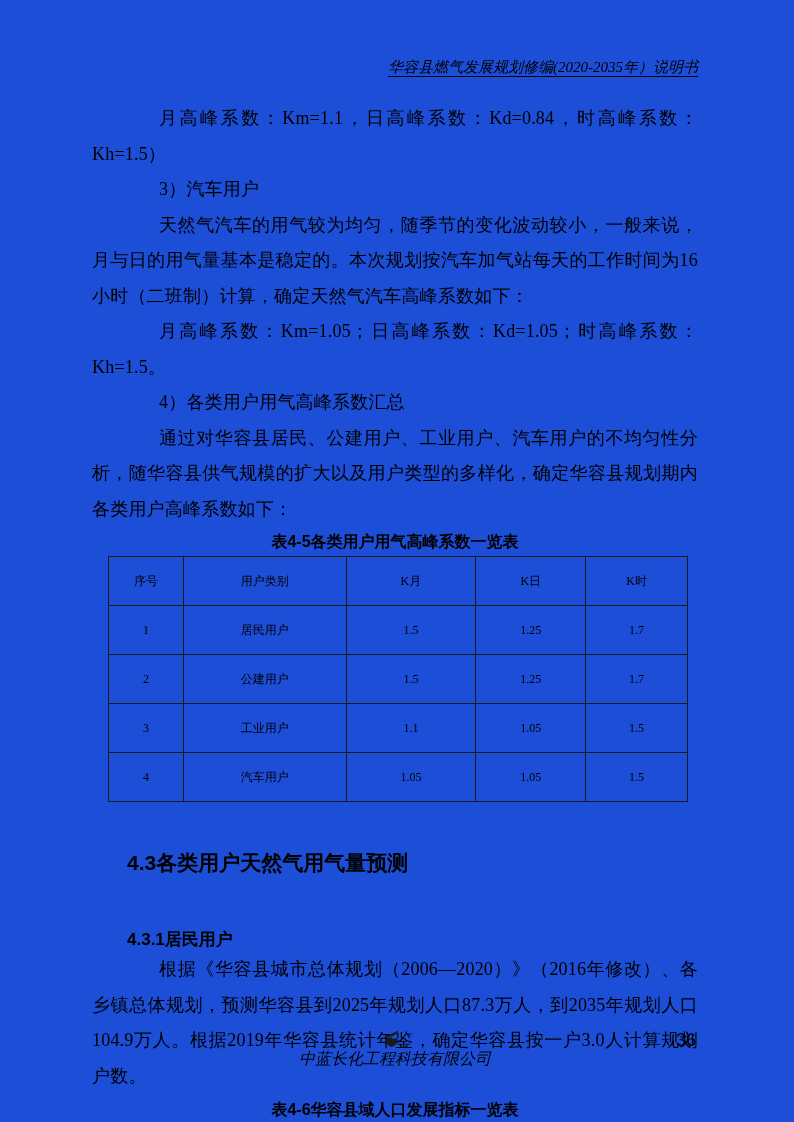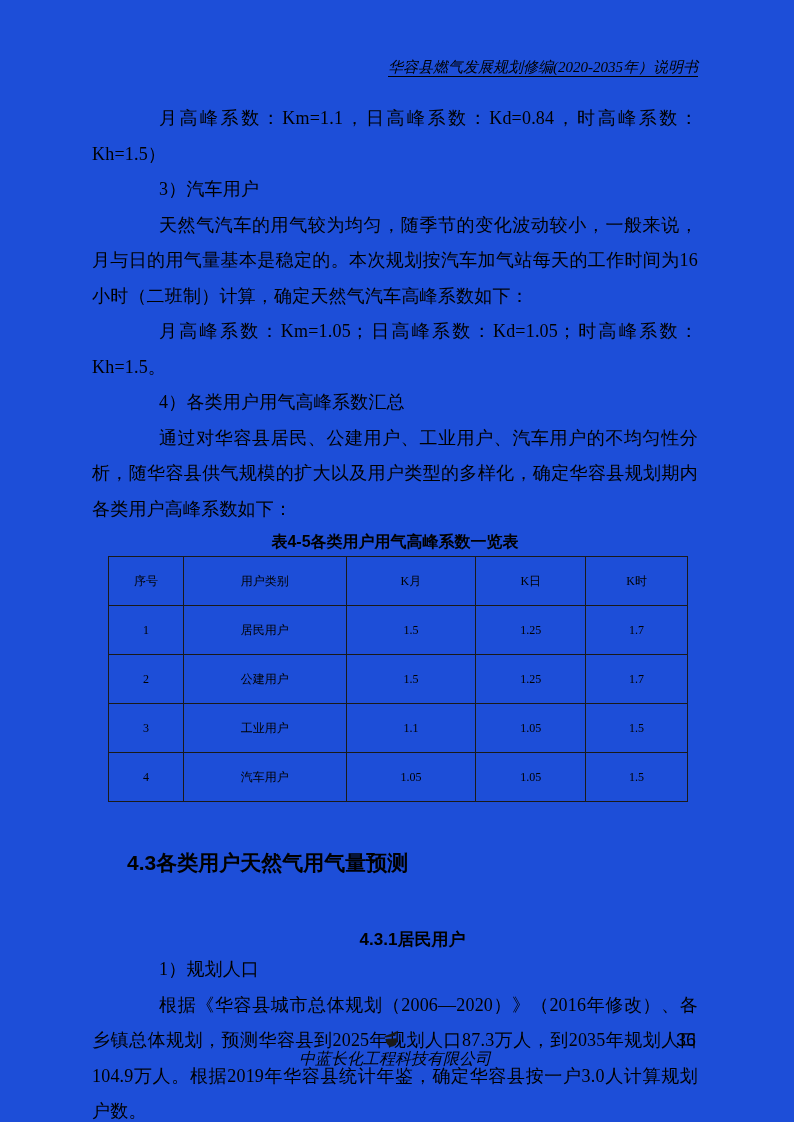--- a/index.html
+++ b/index.html
@@ -69,21 +69,20 @@
     font-weight: bold;
     font-size: 21px;
     line-height: 30px;
   }
   .section-h2 {
     margin: 50px 0 0 35px;
     font-family: "Liberation Sans", "DejaVu Sans", sans-serif;
     font-weight: bold;
     font-size: 17px;
     line-height: 24px;
-    text-align: center;
   }
   .after-h2 { margin-top: 8px; }
   .caption-46 { margin-top: 5px; }
   .footer {
     position: absolute;
     top: 1029px;
     left: 92px;
     width: 606px;
     display: flex;
     align-items: center;
@@ -170,21 +169,20 @@
         <td>1.05</td>
         <td>1.5</td>
       </tr>
     </tbody>
       </table>
 
     <div class="section-h1">4.3各类用户天然气用气量预测</div>
 
     <div class="section-h2">4.3.1居民用户</div>
 
-    <p class="body-par after-h2">1）规划人口</p>
     <p class="body-par">根据《华容县城市总体规划（2006—2020）》（2016年修改）、各乡镇总体规划，预测华容县到2025年规划人口87.3万人，到2035年规划人口104.9万人。根据2019年华容县统计年鉴，确定华容县按一户3.0人计算规划户数。</p>
 
     <p class="table-caption caption-46">表4-6华容县域人口发展指标一览表</p>
 
   </div>
 
   <div class="footer">
     <svg class="logo" viewBox="0 0 24 26" xmlns="http://www.w3.org/2000/svg">
       <path d="M3 9 Q 12 7 21 2 Q 19 8 11 10 L 4 11 Z" fill="#1a1a1a"></path>
       <path d="M4 13 L 20 12 Q 20 22 12 23 Q 5 22 4 13 Z" fill="#1a1a1a"></path>

